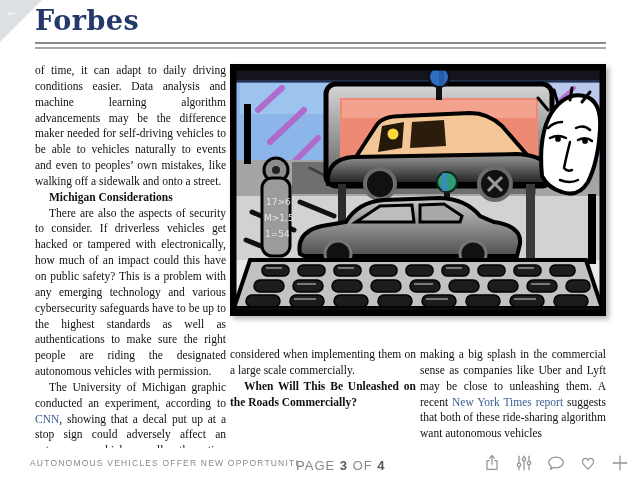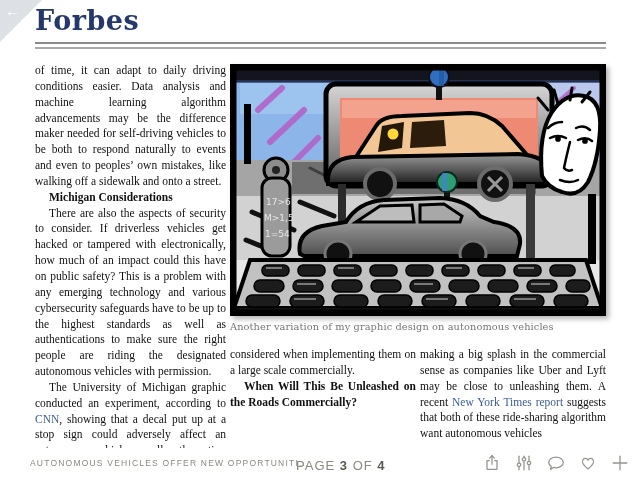--- a/index.html
+++ b/index.html
@@ -67,21 +67,21 @@
 </head>
 <body>
 
 <div class="back-fold">
   <span class="arrow">←</span>
 </div>
 <div class="brand">Forbes</div>
 <div class="head-rule"></div>
 
 <div class="textcol col1">
-  <p class="para">of time, it can adapt to daily driving conditions easier. Data analysis and machine learning algorithm advancements may be the difference maker needed for self-driving vehicles to be both to respond naturally to events and even to peoples’ own mistakes, like walking off a sidewalk and onto a street.</p>
+  <p class="para">of time, it can adapt to daily driving conditions easier. Data analysis and machine learning algorithm advancements may be the difference maker needed for self-driving vehicles to be able to vehicles naturally to events and even to peoples’ own mistakes, like walking off a sidewalk and onto a street.</p>
   <p class="para subhead indent">Michigan Considerations</p>
   <p class="para indent">There are also the aspects of security to consider. If driverless vehicles get hacked or tampered with electronically, how much of an impact could this have on public safety? This is a problem with any emerging technology and various cybersecurity safeguards have to be up to the highest standards as well as authentications to make sure the right people are riding the designated autonomous vehicles with permission.</p>
   <p class="para indent"><span>The University of Michigan graphic conducted an experiment, according to </span><a class="inline-link">CNN</a><span>, showing that a decal put up at a stop sign could adversely affect an autonomous vehicle as well as the notion that an unscrupulous mechanic could in theory tamper with the system. Thus, these are all issues that need to be</span></p>
 </div>
 
 <div class="figure">
   <svg class="art" width="376" height="252" viewBox="0 0 376 252">
     <defs>
       <linearGradient id="gMetal" x1="0" y1="0" x2="0" y2="1">
         <stop offset="0" stop-color="#d6d6d6"></stop>
@@ -233,21 +233,20 @@
       <line x1="64" y1="235" x2="86" y2="235"></line>
         <line x1="196" y1="235" x2="218" y2="235"></line>
         <line x1="284" y1="235" x2="306" y2="235"></line>
     </g>
     <rect x="4" y="244" width="368" height="8" fill="#111"></rect>
 
     <rect x="3" y="3" width="370" height="246" fill="none" stroke="#000" stroke-width="7"></rect>
     <rect x="14" y="40" width="7" height="60" fill="#000"></rect>
     <rect x="358" y="130" width="8" height="70" fill="#000"></rect>
   </svg>
-  <div class="caption">Another variation of my graphic design on autonomous vehicles</div>
 </div>
 
 <div class="textcol col2">
   <p class="para">considered when implementing them on a large scale commercially.</p>
   <p class="para subhead indent">When Will This Be Unleashed on the Roads Commercially?</p>
 </div>
 
 <div class="textcol col3">
   <p class="para"><span>making a big splash in the commercial sense as companies like Uber and Lyft may be close to unleashing them. A recent </span><a class="inline-link">New York Times report</a><span> suggests that both of these ride-sharing algorithm want autonomous vehicles</span></p>
 </div>

